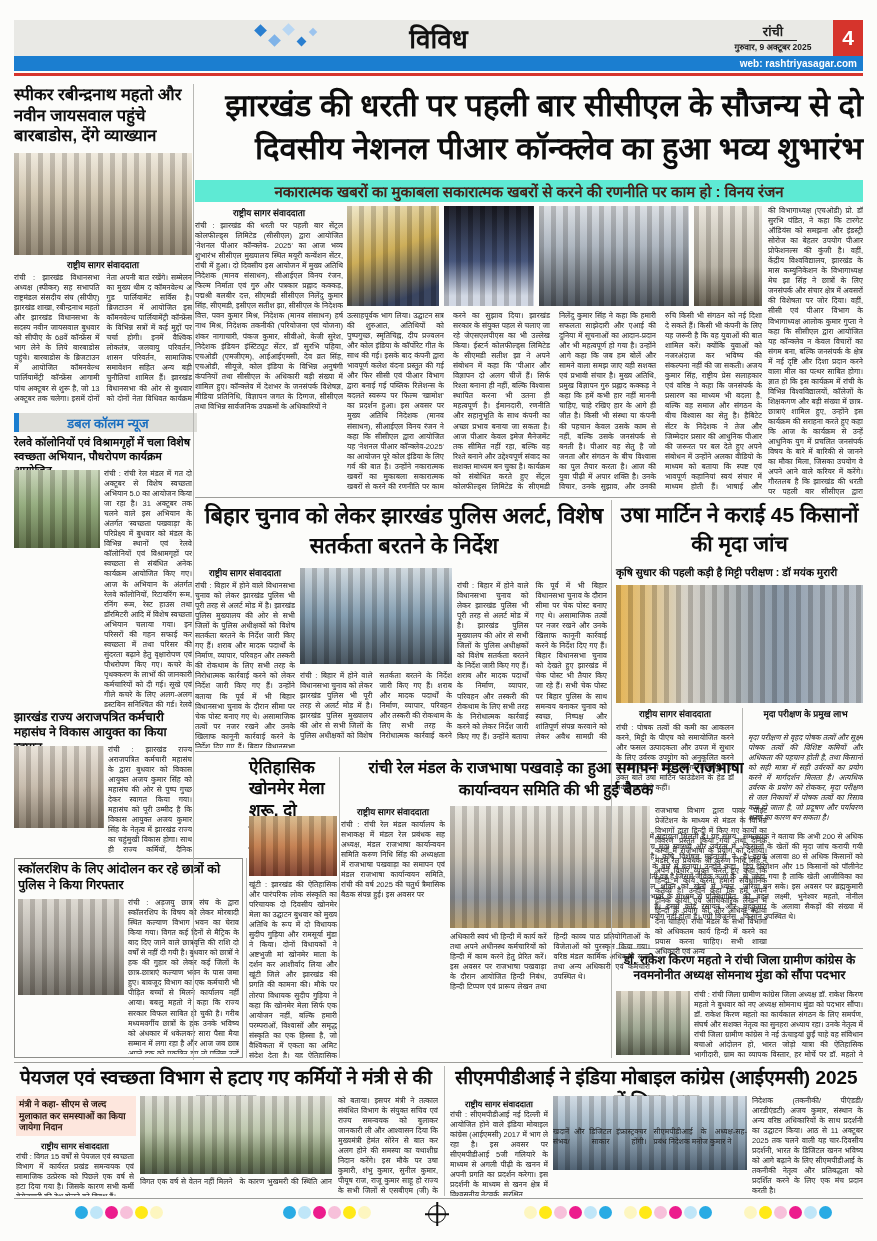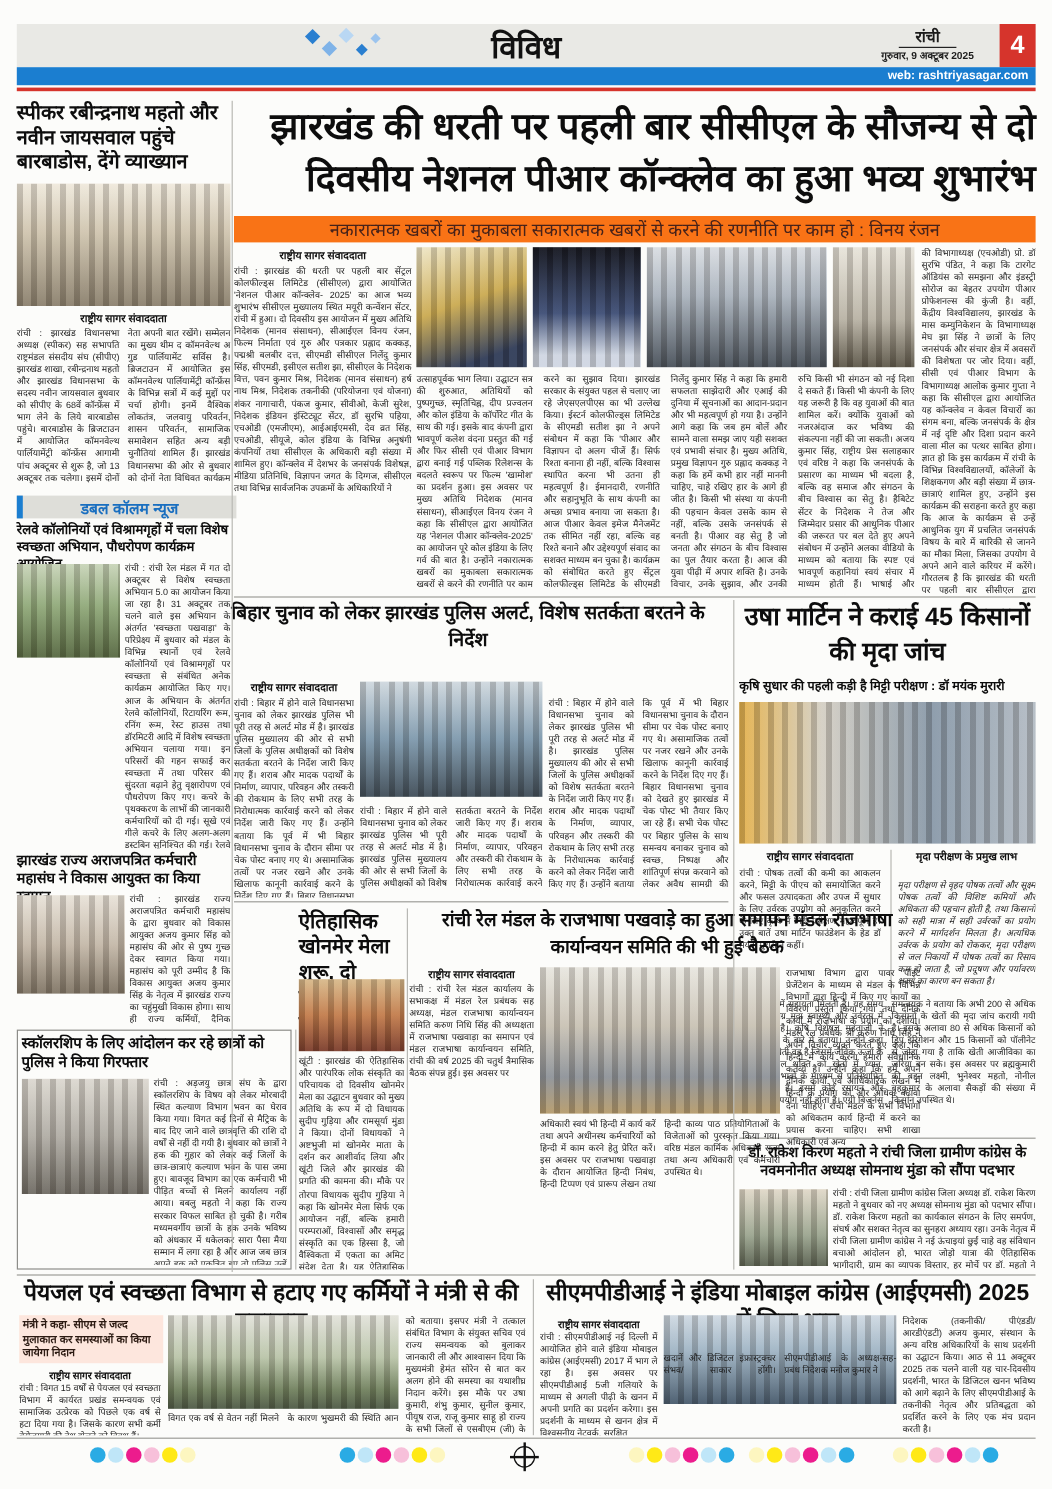--- a/index.html
+++ b/index.html
@@ -31,21 +31,21 @@
   .c2{column-count:2;column-gap:7px;}
   .c4{column-count:4;column-gap:9px;}
   .vr{position:absolute;width:1px;background:#b8b8b4;}
   .hr{position:absolute;height:1px;background:#9d9d99;}
   
   .ph{position:absolute;overflow:hidden;background:#b8b2a6;}
   .ph::after{content:"";position:absolute;inset:0;
      background:repeating-linear-gradient(90deg,rgba(35,28,22,.20) 0 5px,rgba(255,255,255,.06) 5px 12px);}
   .dcn{position:absolute;background:#deded9;border-left:5px solid #1b7ed0;color:#1a6fc0;
        font-weight:bold;font-size:13px;display:flex;align-items:center;justify-content:center;}
-  .strap{background:#f97316;color:#46221a;font-weight:normal;display:flex;align-items:center;justify-content:center;}
+  .strap{background:#5eead4;color:#46221a;font-weight:bold;display:flex;align-items:center;justify-content:center;}
   .pinkbox{background:#fde6dd;color:#2c1a12;font-weight:bold;font-size:9px;line-height:1.3;padding:3px;}
   .schbox{position:absolute;border:1px solid #8d8d89;background:#fcfcfa;}
   
   .dots{position:absolute;display:flex;gap:2px;align-items:center;}
   .dot{width:13px;height:13px;border-radius:50%;display:inline-block;}
   .crosshair{position:absolute;width:16px;height:16px;border:1.5px solid #111;border-radius:50%;}
   .crosshair::before,.crosshair::after{content:"";position:absolute;background:#111;}
   .crosshair::before{left:50%;top:-4px;width:1.5px;height:24px;transform:translateX(-50%);}
   .crosshair::after{top:50%;left:-4px;height:1.5px;width:24px;transform:translateY(-50%);}
 </style>
@@ -106,21 +106,21 @@
   <div class="ph" style="left:347px;top:206px;width:92px;height:100px;background:linear-gradient(160deg,#efe7c8,#caa94f 45%,#2e3a56 85%);"></div>
   <div class="ph" style="left:444px;top:206px;width:90px;height:100px;background:linear-gradient(180deg,#11131c,#3c4c74 55%,#cfd6e2 90%);"></div>
   <div class="ph" style="left:539px;top:206px;width:150px;height:100px;background:linear-gradient(180deg,#d9dde2,#aab3bd 40%,#474f58 100%);"></div>
   <div class="ph" style="left:694px;top:206px;width:68px;height:100px;background:linear-gradient(180deg,#e8e4da,#b8b2a4 60%,#5c5648 100%);"></div>
 
   <div class="abs bt" style="left:768px;top:206px;width:95px;height:289px;">की विभागाध्यक्ष (एचओडी) प्रो. डॉ सुरभि पंडित, ने कहा कि टारगेट ऑडियंस को समझना और इंडस्ट्री सोरोज का बेहतर उपयोग पीआर प्रोफेशनल्स की कुंजी है। वहीं, केंद्रीय विश्वविद्यालय, झारखंड के मास कम्युनिकेशन के विभागाध्यक्ष मेघ झा सिंह ने छात्रों के लिए जनसंपर्क और संचार क्षेत्र में अवसरों की विशेषता पर जोर दिया। वहीं, सीसी एवं पीआर विभाग के विभागाध्यक्ष आलोक कुमार गुप्ता ने कहा कि सीसीएल द्वारा आयोजित यह कॉन्क्लेव न केवल विचारों का संगम बना, बल्कि जनसंपर्क के क्षेत्र में नई दृष्टि और दिशा प्रदान करने वाला मील का पत्थर साबित होगा। ज्ञात हो कि इस कार्यक्रम में रांची के विभिन्न विश्वविद्यालयों, कॉलेजों के शिक्षकगण और बड़ी संख्या में छात्र-छात्राएं शामिल हुए, उन्होंने इस कार्यक्रम की सराहना करते हुए कहा कि आज के कार्यक्रम से उन्हें आधुनिक युग में प्रचलित जनसंपर्क विषय के बारे में बारिकी से जानने का मौका मिला, जिसका उपयोग वे अपने आने वाले करियर में करेंगे। गौरतलब है कि झारखंड की धरती पर पहली बार सीसीएल द्वारा आयोजित यह दो दिवसीय कार्यक्रम का थीम रीडिफाइनिंग पीआर : फ्रॉम इंफॉर्मेशन टू इंगेजमेंट इन द एरा ऑफ डिजीटलाइजेशन है।</div>
   <div class="abs bt c4" style="left:347px;top:311px;width:415px;height:184px;">उत्साहपूर्वक भाग लिया। उद्घाटन सत्र की शुरुआत, अतिथियों को पुष्पगुच्छ, स्मृतिचिह्न, दीप प्रज्वलन और कोल इंडिया के कॉर्पोरेट गीत के साथ की गई। इसके बाद कंपनी द्वारा भावपूर्ण कलेश वंदना प्रस्तुत की गई और फिर सीसी एवं पीआर विभाग द्वारा बनाई गई पब्लिक रिलेशन्स के बदलते स्वरूप पर फिल्म 'खामोश' का प्रदर्शन हुआ। इस अवसर पर मुख्य अतिथि निदेशक (मानव संसाधन), सीआईएल विनय रंजन ने कहा कि सीसीएल द्वारा आयोजित यह 'नेशनल पीआर कॉन्क्लेव-2025' का आयोजन पूरे कोल इंडिया के लिए गर्व की बात है। उन्होंने नकारात्मक खबरों का मुकाबला सकारात्मक खबरों से करने की रणनीति पर काम करने का सुझाव दिया। झारखंड सरकार के संयुक्त पहल से चलाए जा रहे जेएसएलपीएस का भी उल्लेख किया। ईस्टर्न कोलफील्ड्स लिमिटेड के सीएमडी सतीश झा ने अपने संबोधन में कहा कि 'पीआर और विज्ञापन दो अलग चीजें हैं। सिर्फ रिश्ता बनाना ही नहीं, बल्कि विश्वास स्थापित करना भी उतना ही महत्वपूर्ण है। ईमानदारी, रणनीति और सहानुभूति के साथ कंपनी का अच्छा प्रभाव बनाया जा सकता है। आज पीआर केवल इमेज मैनेजमेंट तक सीमित नहीं रहा, बल्कि वह रिश्ते बनाने और उद्देश्यपूर्ण संवाद का सशक्त माध्यम बन चुका है। कार्यक्रम को संबोधित करते हुए सेंट्रल कोलफील्ड्स लिमिटेड के सीएमडी निलेंदु कुमार सिंह ने कहा कि हमारी सफलता साझेदारी और एआई की दुनिया में सूचनाओं का आदान-प्रदान और भी महत्वपूर्ण हो गया है। उन्होंने आगे कहा कि जब हम बोलें और सामने वाला समझ जाए यही सशक्त एवं प्रभावी संचार है। मुख्य अतिथि, प्रमुख विज्ञापन गुरु प्रह्लाद कक्कड़ ने कहा कि हमें कभी हार नहीं माननी चाहिए, चाहे रखिए हार के आगे ही जीत है। किसी भी संस्था या कंपनी की पहचान केवल उसके काम से नहीं, बल्कि उसके जनसंपर्क से बनती है। पीआर वह सेतु है जो जनता और संगठन के बीच विश्वास का पुल तैयार करता है। आज की युवा पीढ़ी में अपार शक्ति है। उनके विचार, उनके सुझाव, और उनकी रुचि किसी भी संगठन को नई दिशा दे सकते हैं। किसी भी कंपनी के लिए यह जरूरी है कि वह युवाओं की बात शामिल करें। क्योंकि युवाओं को नजरअंदाज कर भविष्य की संकल्पना नहीं की जा सकती। अजय कुमार सिंह, राष्ट्रीय प्रेस सलाहकार एवं वरिष्ठ ने कहा कि जनसंपर्क के प्रसारण का माध्यम भी बदला है, बल्कि वह समाज और संगठन के बीच विश्वास का सेतु है। हैबिटेट सेंटर के निदेशक ने तेज और जिम्मेदार प्रसार की आधुनिक पीआर की जरूरत पर बल देते हुए अपने संबोधन में उन्होंने अलका वीडियो के माध्यम को बताया कि स्पष्ट एवं भावपूर्ण कहानियां स्वयं संचार में माध्यम होती हैं। भाषाई और भौगोलिक दूरी को रोक सकती हैं। उन्होंने कहा कि इस दौर में सूचनाओं के तेजी से प्रसार के लिए डिजिटल माध्यम अनिवार्य हो गया है।</div>
 
   <div class="hr" style="left:195px;top:497px;width:668px;"></div>
 
-  <div class="abs hl" style="left:184px;top:501px;width:412px;height:62px;font-size:16px;line-height:1.35;text-align:center;">बिहार चुनाव को लेकर झारखंड पुलिस अलर्ट, विशेष सतर्कता बरतने के निर्देश</div>
+  <div class="abs hl" style="left:198px;top:501px;width:412px;height:62px;font-size:22px;line-height:1.35;text-align:center;">बिहार चुनाव को लेकर झारखंड पुलिस अलर्ट, विशेष सतर्कता बरतने के निर्देश</div>
   <div class="abs byline" style="left:195px;top:567px;width:100px;">राष्ट्रीय सागर संवाददाता</div>
   <div class="ph" style="left:300px;top:568px;width:152px;height:96px;background:linear-gradient(180deg,#cfd8de,#7d98ac 50%,#3d4a55 100%);"></div>
   <div class="abs" style="left:195px;top:581px;width:412px;height:167px;overflow:hidden;">
     <div style="position:absolute;left:0;top:0;width:100px;height:167px;overflow:hidden;" class="bt">रांची : बिहार में होने वाले विधानसभा चुनाव को लेकर झारखंड पुलिस भी पूरी तरह से अलर्ट मोड में है। झारखंड पुलिस मुख्यालय की ओर से सभी जिलों के पुलिस अधीक्षकों को विशेष सतर्कता बरतने के निर्देश जारी किए गए हैं। शराब और मादक पदार्थों के निर्माण, व्यापार, परिवहन और तस्करी की रोकथाम के लिए सभी तरह के निरोधात्मक कार्रवाई करने को लेकर निर्देश जारी किए गए हैं। उन्होंने बताया कि पूर्व में भी बिहार विधानसभा चुनाव के दौरान सीमा पर चेक पोस्ट बनाए गए थे। असामाजिक तत्वों पर नजर रखने और उनके खिलाफ कानूनी कार्रवाई करने के निर्देश दिए गए हैं। बिहार विधानसभा चुनाव को देखते हुए झारखंड में चेक पोस्ट भी तैयार किए जा रहे हैं। सभी चेक पोस्ट पर बिहार पुलिस के साथ समन्वय बनाकर चुनाव को स्वच्छ, निष्पक्ष और शांतिपूर्ण संपन्न करवाने को लेकर अवैध सामग्री की आवाजाही पर रोक लगाई जाएगी। नकद की एक सीमा तक की इजाजत आम लोगों को मिलती है। अगर उससे ज्यादा कोई नकद लेकर जाता है, तो उस पर कार्रवाई होगी। विधानसभा क्षेत्र में होने वाली उपचुनाव को लेकर भी तैयारी शुरू कर दी गई है।</div>
     <div style="position:absolute;left:262px;top:0;width:150px;height:167px;" class="bt c2">रांची : बिहार में होने वाले विधानसभा चुनाव को लेकर झारखंड पुलिस भी पूरी तरह से अलर्ट मोड में है। झारखंड पुलिस मुख्यालय की ओर से सभी जिलों के पुलिस अधीक्षकों को विशेष सतर्कता बरतने के निर्देश जारी किए गए हैं। शराब और मादक पदार्थों के निर्माण, व्यापार, परिवहन और तस्करी की रोकथाम के लिए सभी तरह के निरोधात्मक कार्रवाई करने को लेकर निर्देश जारी किए गए हैं। उन्होंने बताया कि पूर्व में भी बिहार विधानसभा चुनाव के दौरान सीमा पर चेक पोस्ट बनाए गए थे। असामाजिक तत्वों पर नजर रखने और उनके खिलाफ कानूनी कार्रवाई करने के निर्देश दिए गए हैं। बिहार विधानसभा चुनाव को देखते हुए झारखंड में चेक पोस्ट भी तैयार किए जा रहे हैं। सभी चेक पोस्ट पर बिहार पुलिस के साथ समन्वय बनाकर चुनाव को स्वच्छ, निष्पक्ष और शांतिपूर्ण संपन्न करवाने को लेकर अवैध सामग्री की आवाजाही पर रोक लगाई जाएगी। नकद की एक सीमा तक की इजाजत आम लोगों को मिलती है। अगर उससे ज्यादा कोई नकद लेकर जाता है, तो उस पर कार्रवाई होगी। विधानसभा क्षेत्र में होने वाली उपचुनाव को लेकर भी तैयारी शुरू कर दी गई है।</div>
     <div style="position:absolute;left:105px;top:90px;width:152px;height:77px;" class="bt c2">रांची : बिहार में होने वाले विधानसभा चुनाव को लेकर झारखंड पुलिस भी पूरी तरह से अलर्ट मोड में है। झारखंड पुलिस मुख्यालय की ओर से सभी जिलों के पुलिस अधीक्षकों को विशेष सतर्कता बरतने के निर्देश जारी किए गए हैं। शराब और मादक पदार्थों के निर्माण, व्यापार, परिवहन और तस्करी की रोकथाम के लिए सभी तरह के निरोधात्मक कार्रवाई करने को लेकर निर्देश जारी किए गए हैं। उन्होंने बताया कि पूर्व में भी बिहार विधानसभा चुनाव के दौरान सीमा पर चेक पोस्ट बनाए गए थे। असामाजिक तत्वों पर नजर रखने और उनके खिलाफ कानूनी कार्रवाई करने के निर्देश दिए गए हैं। बिहार विधानसभा चुनाव को देखते हुए झारखंड में चेक पोस्ट भी तैयार किए जा रहे हैं। सभी चेक पोस्ट पर बिहार पुलिस के साथ समन्वय बनाकर चुनाव को स्वच्छ, निष्पक्ष और शांतिपूर्ण संपन्न करवाने को लेकर अवैध सामग्री की आवाजाही पर रोक लगाई जाएगी। नकद की एक सीमा तक की इजाजत आम लोगों को मिलती है। अगर उससे ज्यादा कोई नकद लेकर जाता है, तो उस पर कार्रवाई होगी। विधानसभा क्षेत्र में होने वाली उपचुनाव को लेकर भी तैयारी शुरू कर दी गई है।</div>
   </div>
   <div class="hr" style="left:195px;top:751px;width:412px;"></div>
 
   <div class="abs hl" style="left:616px;top:500px;width:247px;height:62px;font-size:21px;line-height:1.4;text-align:center;">उषा मार्टिन ने कराई 45 किसानों की मृदा जांच</div>

